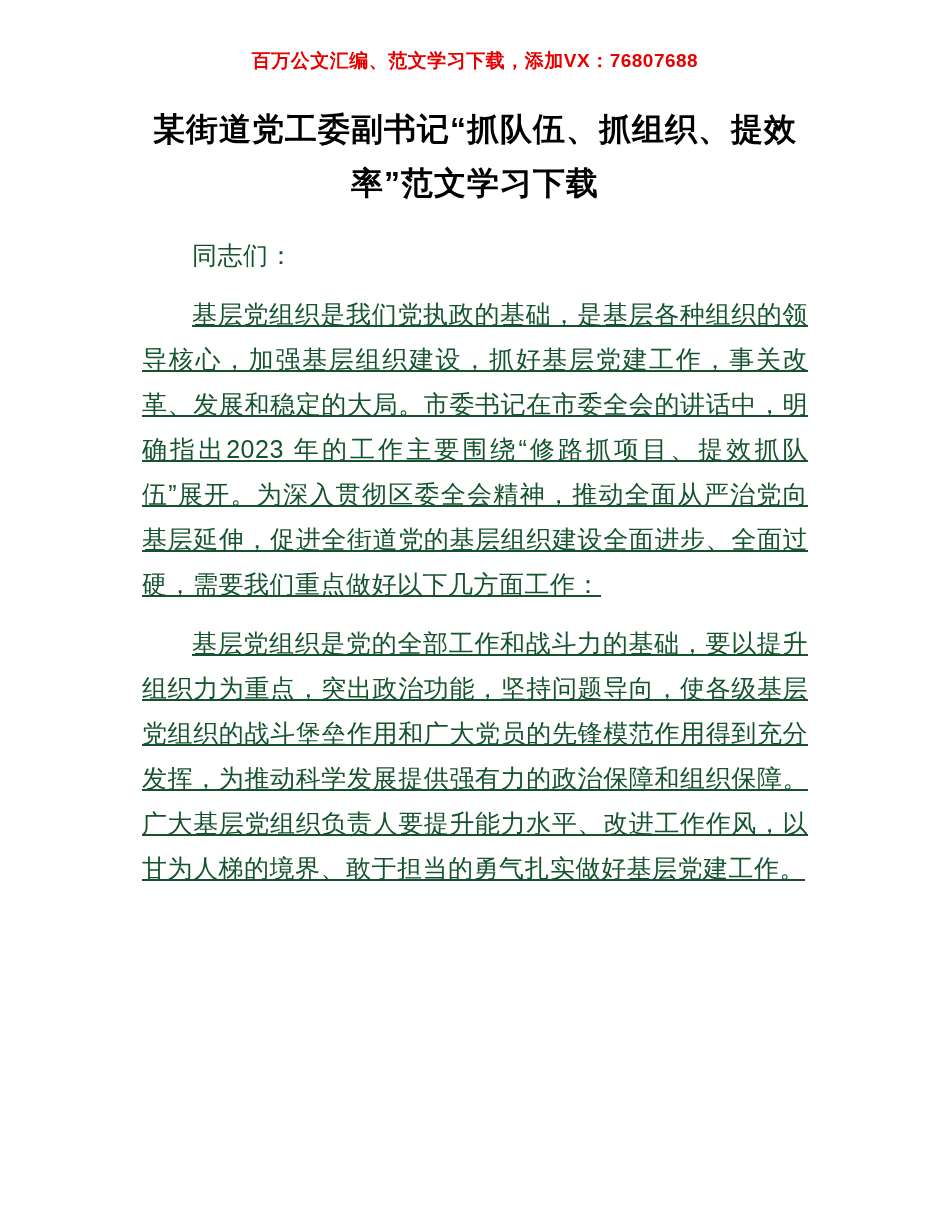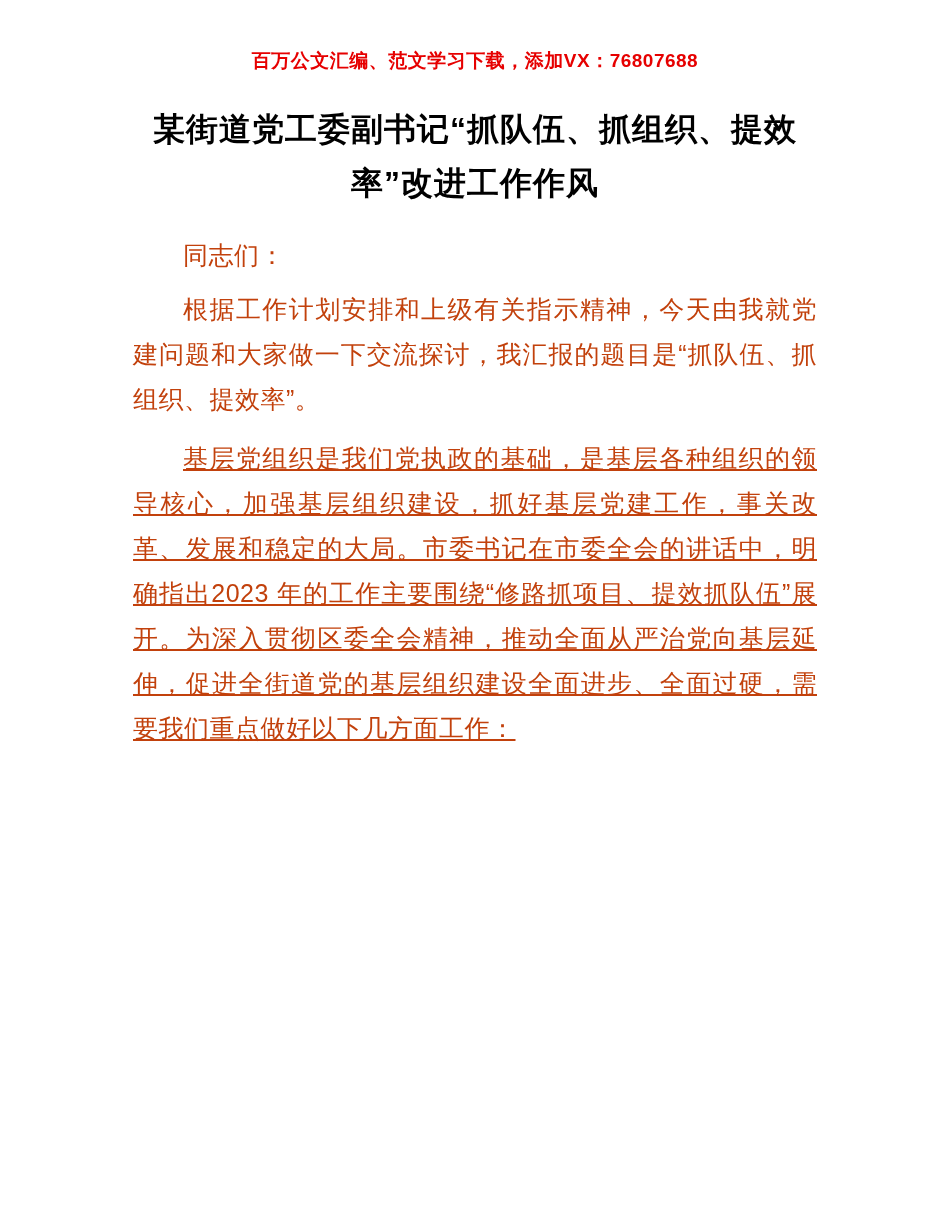--- a/index.html
+++ b/index.html
@@ -36,37 +36,37 @@
     color: #000000;
     line-height: 1.7;
     margin: 0 10px 22px 10px;
     letter-spacing: 1px;
   }
   .doc-body p {
     font-size: 25px;
     line-height: 45px;
     text-indent: 2em;
     text-align: justify;
-    margin: 9px 7px;
+    margin: 9px 16px;
     letter-spacing: 0.5px;
-    color: #c2410c;
+    color: #14532d;
   }
   .doc-body p.spaced {
     margin-top: 14px;
     text-decoration: underline;
   }
 </style>
 </head>
 <body>
 
 <div class="page">
 
   <div class="header-notice">百万公文汇编、范文学习下载，添加VX：76807688</div>
 
-  <h1 class="doc-title">某街道党工委副书记“抓队伍、抓组织、提效率”改进工作作风</h1>
+  <h1 class="doc-title">某街道党工委副书记“抓队伍、抓组织、提效率”范文学习下载</h1>
 
   <div class="doc-body">
     <p>同志们：</p>
-    <p>根据工作计划安排和上级有关指示精神，今天由我就党建问题和大家做一下交流探讨，我汇报的题目是“抓队伍、抓组织、提效率”。</p>
     <p class="spaced">基层党组织是我们党执政的基础，是基层各种组织的领导核心，加强基层组织建设，抓好基层党建工作，事关改革、发展和稳定的大局。市委书记在市委全会的讲话中，明确指出2023 年的工作主要围绕“修路抓项目、提效抓队伍”展开。为深入贯彻区委全会精神，推动全面从严治党向基层延伸，促进全街道党的基层组织建设全面进步、全面过硬，需要我们重点做好以下几方面工作：</p>
+    <p class="spaced">基层党组织是党的全部工作和战斗力的基础，要以提升组织力为重点，突出政治功能，坚持问题导向，使各级基层党组织的战斗堡垒作用和广大党员的先锋模范作用得到充分发挥，为推动科学发展提供强有力的政治保障和组织保障。广大基层党组织负责人要提升能力水平、改进工作作风，以甘为人梯的境界、敢于担当的勇气扎实做好基层党建工作。</p>
   </div>
 
 </div>
 
 </body></html>

